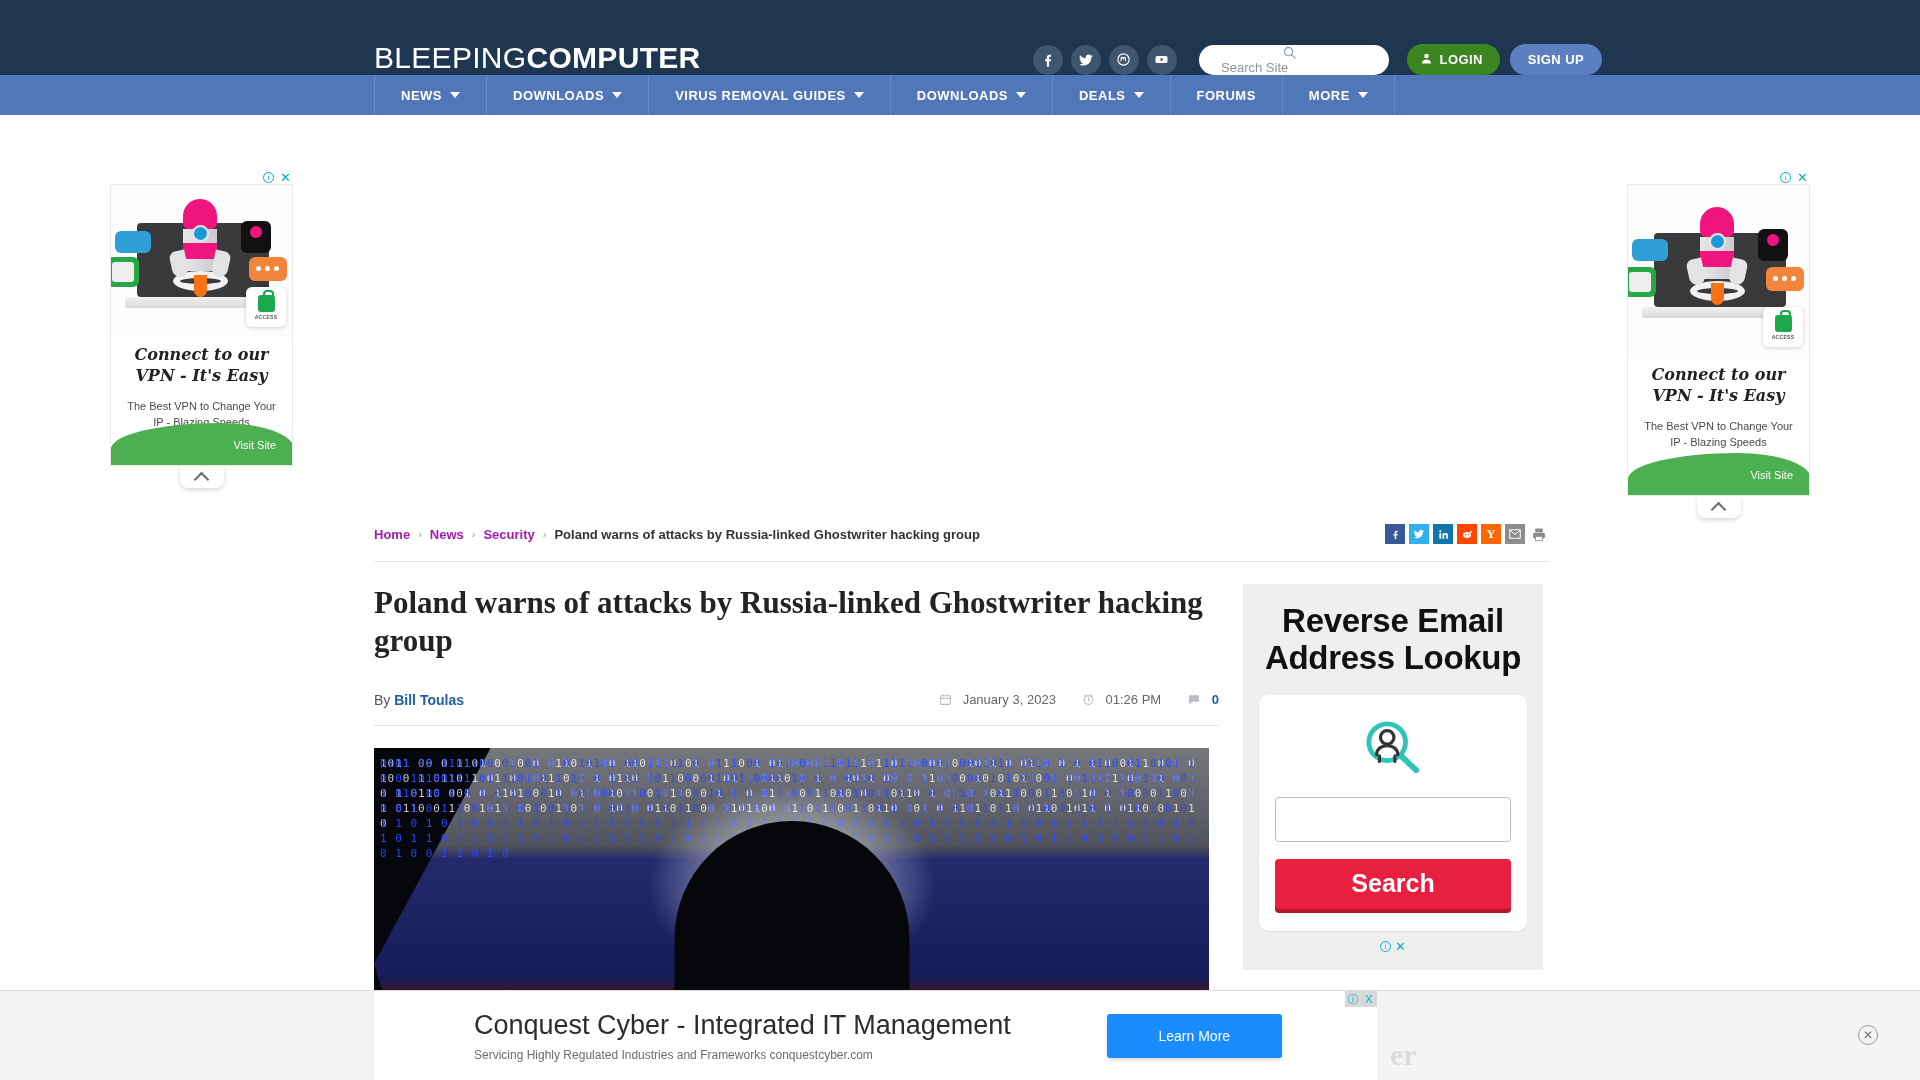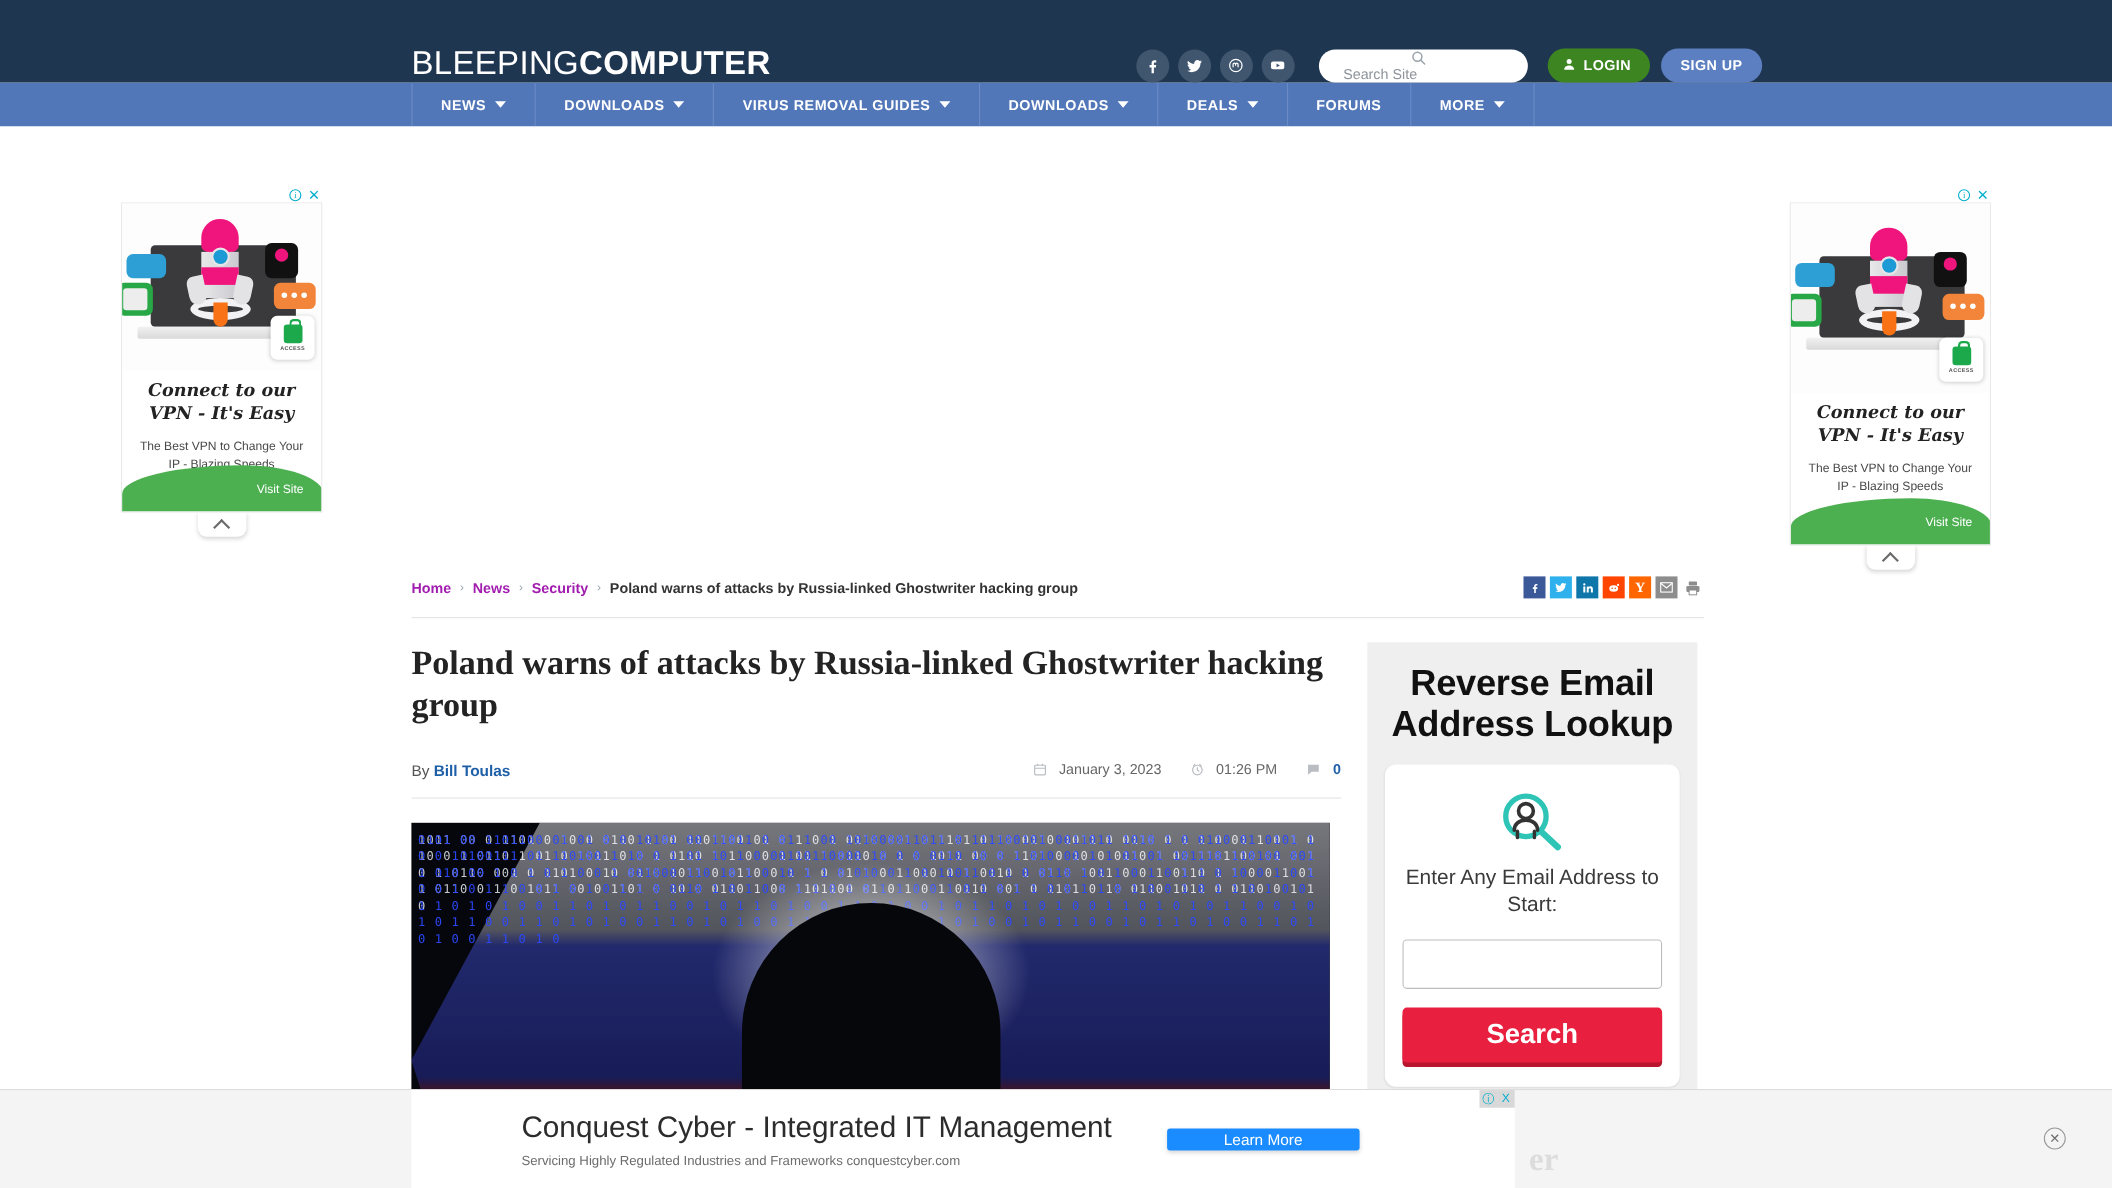--- a/index.html
+++ b/index.html
@@ -307,21 +307,21 @@
     background:#f4f4f4; border-top:1px solid #dcdcdc;
     display:flex; align-items:center;
   }
   .sticky-inner {
     position:absolute; left:374px; top:0; width:1003px; height:90px;
     background:#fff; display:flex; align-items:center; padding-left:100px;
   }
   .sticky-text h3 { font-size:27px; font-weight:400; color:#2c2c2c; }
   .sticky-text p  { font-size:12px; color:#6d6d6d; margin-top:7px; font-family:"Liberation Sans Narrow","Liberation Sans",sans-serif;}
   .sticky-cta {
-    margin-left:50px; width:175px; height:20px; background:#1a8cff; border-radius:3px;
+    margin-left:96px; width:175px; height:44px; background:#1a8cff; border-radius:3px;
     color:#fff; font-size:14px; display:flex;align-items:center;justify-content:center;
     cursor:pointer; box-shadow:0 2px 4px rgba(0,0,0,.15);
     font-family:"Liberation Sans Narrow","Liberation Sans",sans-serif;
   }
   .sticky-meta { position:absolute; right:0; top:0; display:flex; }
   .sticky-meta div{width:16px;height:16px;background:#d8d8d8;display:flex;align-items:center;justify-content:center;font-size:11px;color:#00aecd;}
   .sticky-close {
     position:absolute; right:42px; top:34px;
     width:20px;height:20px;border-radius:50%;border:1px solid #9a9a9a;
     display:flex;align-items:center;justify-content:center;
@@ -637,21 +637,20 @@
             <div class="rev-icon">
               <svg width="62" height="56" viewBox="0 0 64 58" fill="none">
                 <circle cx="26" cy="24" r="19" stroke="#2ec4b6" stroke-width="5"></circle>
                 <line x1="40" y1="38" x2="56" y2="53" stroke="#2ec4b6" stroke-width="6" stroke-linecap="round"></line>
                 <circle cx="26" cy="19" r="7" stroke="#333" stroke-width="3.4"></circle>
                 <path d="M15 37c0-6 5-9.5 11-9.5S37 31 37 37" stroke="#333" stroke-width="3.4" stroke-linecap="round"></path>
                 <line x1="18" y1="38" x2="18" y2="44" stroke="#333" stroke-width="3.2" stroke-linecap="round"></line>
                 <line x1="34" y1="38" x2="34" y2="44" stroke="#333" stroke-width="3.2" stroke-linecap="round"></line>
               </svg>
             </div>
-            <div class="rev-sub">Enter Any Email Address to Start:</div>
             <input class="rev-input" type="text" placeholder="" style="">
             <button class="rev-btn">Search</button>
           </div>
           <div class="rev-meta">
             <span class="ad-i">i</span>
             <span class="ad-x">✕</span>
           </div>
         </div>
       </div>
     </div>

